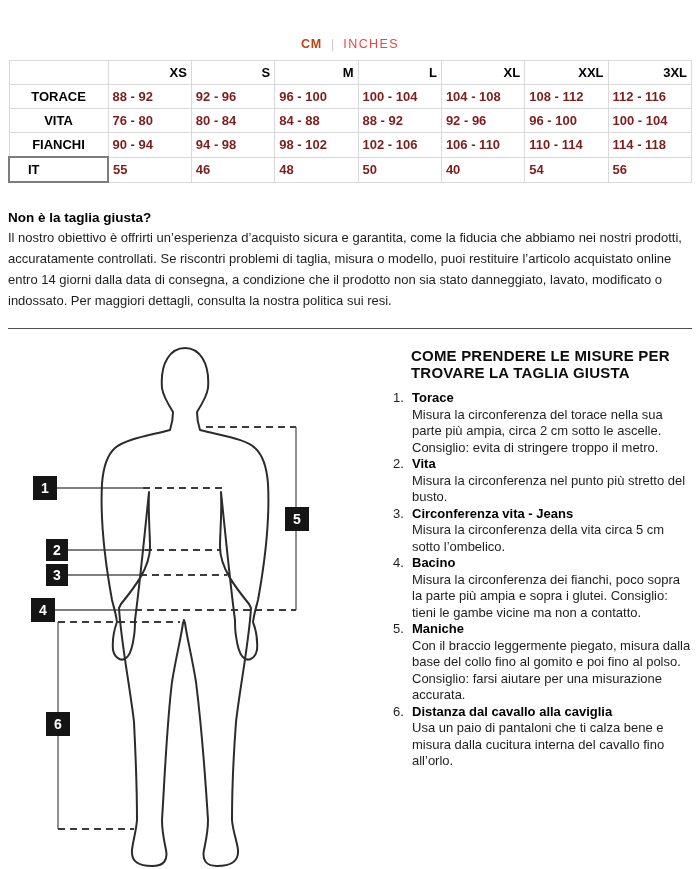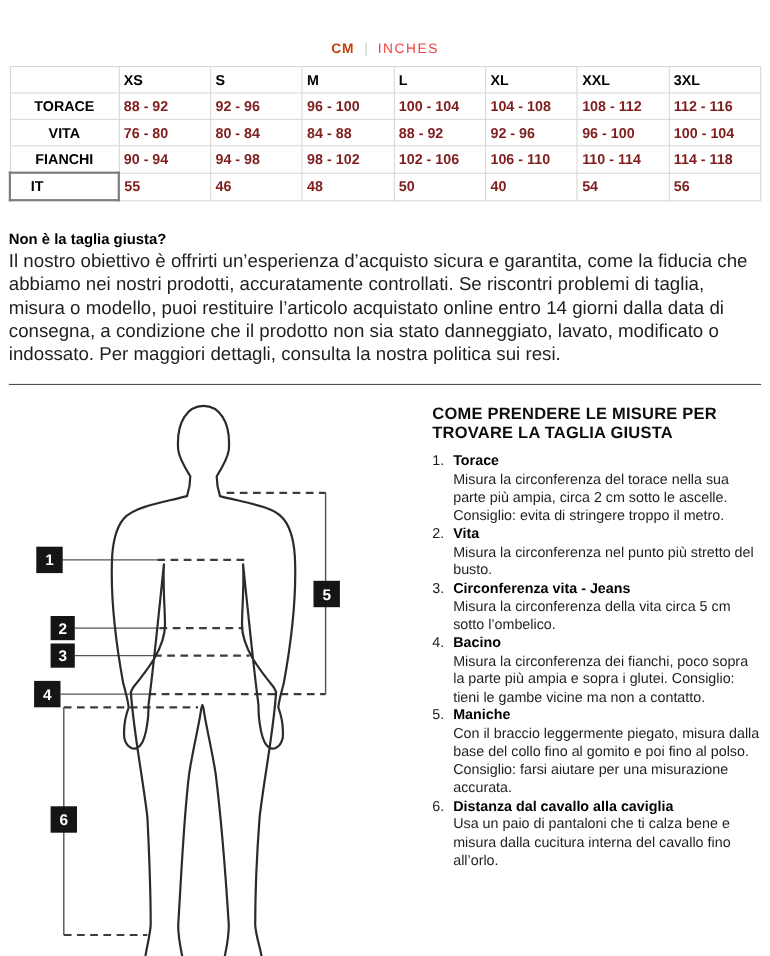--- a/index.html
+++ b/index.html
@@ -8,38 +8,38 @@
 
   
   .unit-toggle{padding-top:37px;text-align:center;font-size:12.5px;}
   .unit-cm{color:#c2410c;font-weight:700;letter-spacing:.8px;cursor:pointer;}
   .unit-sep{color:#c9c9c9;margin:0 9px;}
   .unit-inches{color:#ef4444;letter-spacing:1.4px;cursor:pointer;}
 
   
   .size-table{width:100%;border-collapse:collapse;margin-top:9px;table-layout:fixed;font-size:13px;}
   .size-table th,.size-table td{border:1px solid #d9d9d9;padding:2px 4px;height:19px;}
-  .size-table thead th{font-weight:700;color:#000;text-align:left;margin-top:40px;}
+  .size-table thead th{font-weight:700;color:#000;text-align:right;margin-top:40px;}
   .size-table tbody th{font-weight:700;color:#000;text-align:center;}
   .size-table td{font-weight:700;color:#7f1d1d;text-align:left;}
   .size-table th:first-child{width:90px;}
   .size-table th.hl{border:2px solid #7d7d7d;text-align:left;padding-left:18px;}
 
   
   .return-policy{margin-top:27px;}
   .return-policy h3{margin:0 0 2px;font-size:13.5px;color:#000;}
-  .return-policy p{margin:0;font-size:17px;line-height:21px;color:#1e1e1e;}
+  .return-policy p{margin:0;font-size:13px;line-height:21px;color:#1e1e1e;}
 
   .divider{border:none;border-top:1px solid #4f4f4f;margin:17px 0 0;}
 
   
   .measure-section{display:flex;margin-top:13px;}
   .diagram{flex:none;width:372px;height:566px;position:relative;}
   .instructions{flex:1;padding:5px 0 0 13px;}
-  .instructions h2{margin:0 0 9px;font-size:15px;line-height:17px;letter-spacing:.2px;color:#0d0d0d;}
+  .instructions h2{margin:0 18px 9px;font-size:15px;line-height:17px;letter-spacing:.2px;color:#0d0d0d;}
   .measure-list{list-style:none;margin:0;padding:0;font-size:13px;line-height:16.5px;color:#1e1e1e;}
   .measure-item{position:relative;padding-left:19px;}
   .measure-item-number{position:absolute;left:0;top:0;}
   .measure-item-title{font-weight:700;color:#000;}
 
   
   .marker{position:absolute;background:#151515;color:#fff;display:flex;align-items:center;justify-content:center;font-size:14px;font-weight:700;}
   .m1{left:25px;top:134px;width:24px;height:24px;}
   .m2{left:38px;top:197px;width:22px;height:22px;}
   .m3{left:38px;top:222px;width:22px;height:22px;}

